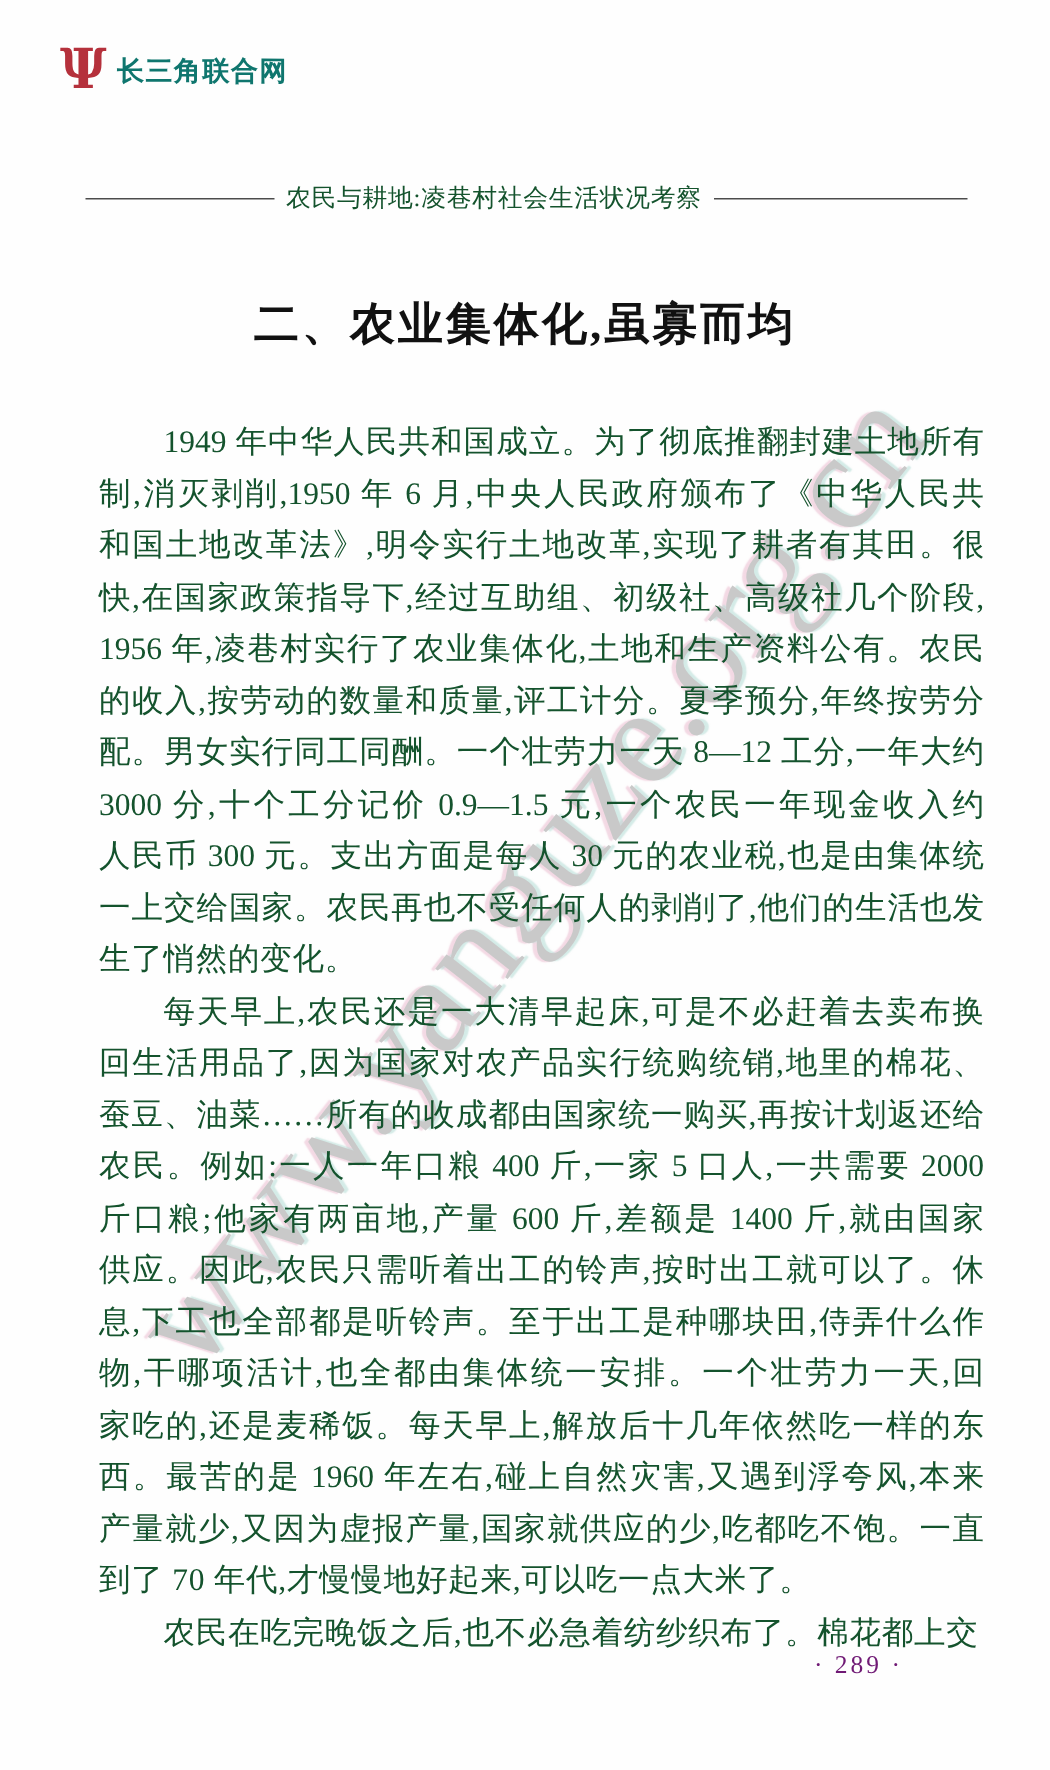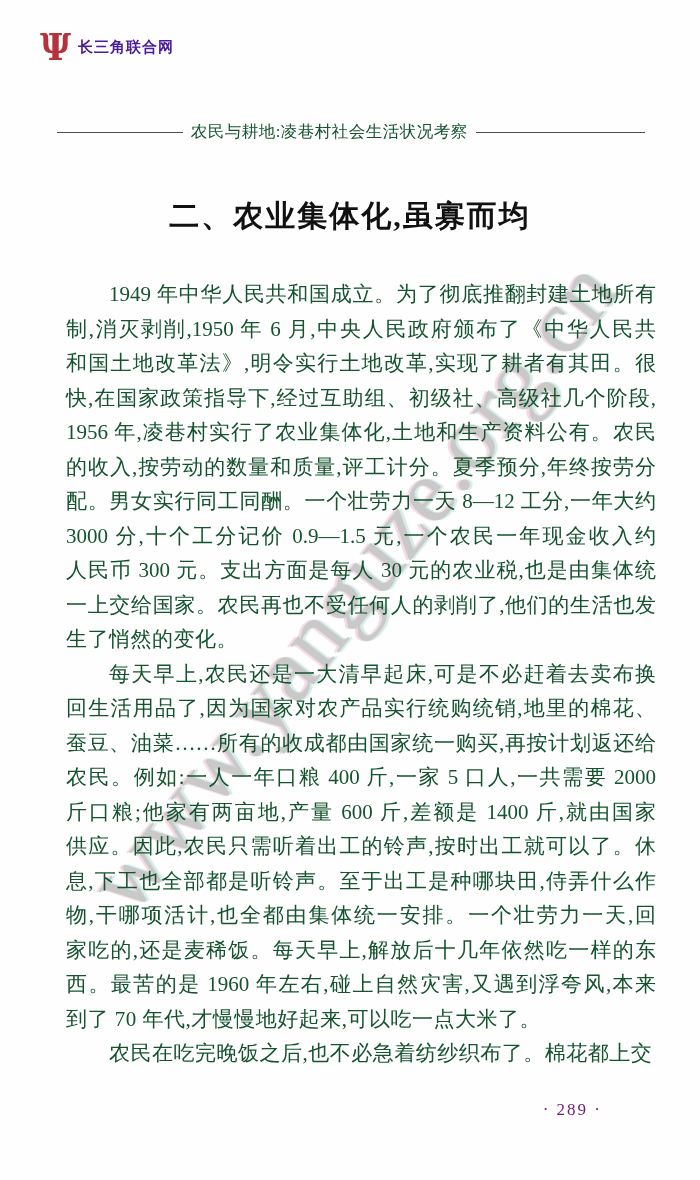--- a/index.html
+++ b/index.html
@@ -24,21 +24,21 @@
     z-index:3;
   }
   .logo-glyph {
     font-family:"DejaVu Serif",serif;
     font-size:34px; line-height:34px;
     color:#b5313c; font-weight:bold;
     transform:scaleY(1.08);
   }
   .logo-text {
     font-family:"Liberation Sans","DejaVu Sans",sans-serif;
-    font-size:15px; font-weight:bold; color:#4c1d95;
+    font-size:18px; font-weight:bold; color:#0f766e;
     letter-spacing:1px;
   }
 
   
   .running-header {
     position:absolute; top:121px; left:57px; right:55px;
     display:flex; align-items:center;
     z-index:2;
   }
   .rule { height:0; border-top:1.5px solid #4c4c4c; }
@@ -131,19 +131,20 @@
       <div class="bodyline indent fill">每天早上,农民还是一大清早起床,可是不必赶着去卖布换</div>
       <div class="bodyline fill">回生活用品了,因为国家对农产品实行统购统销,地里的棉花、</div>
       <div class="bodyline fill">蚕豆、油菜……所有的收成都由国家统一购买,再按计划返还给</div>
       <div class="bodyline fill">农民。例如:一人一年口粮 400 斤,一家 5 口人,一共需要 2000</div>
       <div class="bodyline fill">斤口粮;他家有两亩地,产量 600 斤,差额是 1400 斤,就由国家</div>
       <div class="bodyline fill">供应。因此,农民只需听着出工的铃声,按时出工就可以了。休</div>
       <div class="bodyline fill">息,下工也全部都是听铃声。至于出工是种哪块田,侍弄什么作</div>
       <div class="bodyline fill">物,干哪项活计,也全都由集体统一安排。一个壮劳力一天,回</div>
       <div class="bodyline fill">家吃的,还是麦稀饭。每天早上,解放后十几年依然吃一样的东</div>
       <div class="bodyline fill">西。最苦的是 1960 年左右,碰上自然灾害,又遇到浮夸风,本来</div>
+      <div class="bodyline fill">产量就少,又因为虚报产量,国家就供应的少,吃都吃不饱。一直</div>
       <div class="bodyline">到了 70 年代,才慢慢地好起来,可以吃一点大米了。</div>
       <div class="bodyline indent">农民在吃完晚饭之后,也不必急着纺纱织布了。棉花都上交</div>
     </div>
 
   <div class="page-number">· 289 ·</div>
 
 </div>
 
 </body></html>

